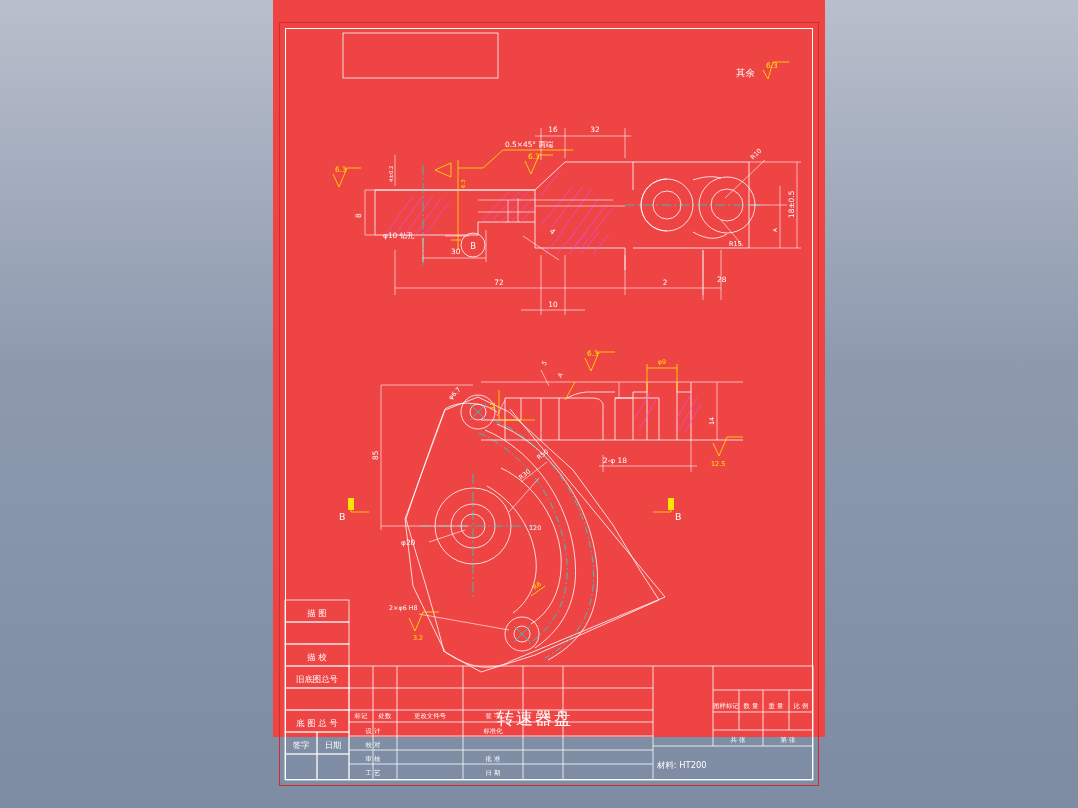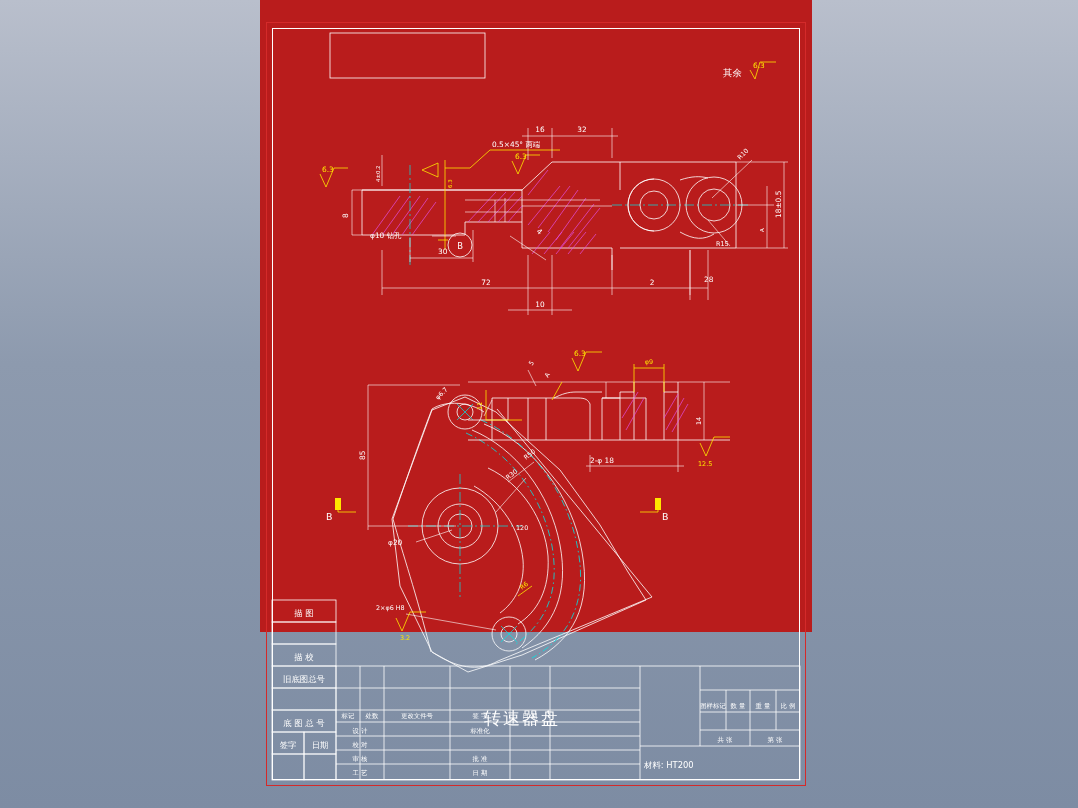--- a/index.html
+++ b/index.html
@@ -5,22 +5,22 @@
   * { margin:0; padding:0; box-sizing:border-box; }
   html,body{
     width:1078px; height:808px; overflow:hidden;
     background:linear-gradient(180deg,#b9bfcc 0%,#8d9aae 45%,#7d8ca3 100%);
     font-family:"DejaVu Sans","Liberation Sans",sans-serif;
   }
   #app{position:relative;width:1078px;height:808px;}
 
   
   #paper{
-    position:absolute; left:260px; top:0px; width:552px; height:632px;
-    background:#b91c1c;
+    position:absolute; left:273px; top:0px; width:552px; height:737px;
+    background:#ef4444;
   }
   #border-red{
     position:absolute; left:6px; top:22px; width:540px; height:764px;
     border:1px solid #d42a2a;
   }
   #border-white{
     position:absolute; left:12px; top:28px; width:528px; height:752px;
     border:1px solid #ffffff;
   }
   svg#dwg{position:absolute;left:0;top:0;width:552px;height:808px;overflow:visible;}

